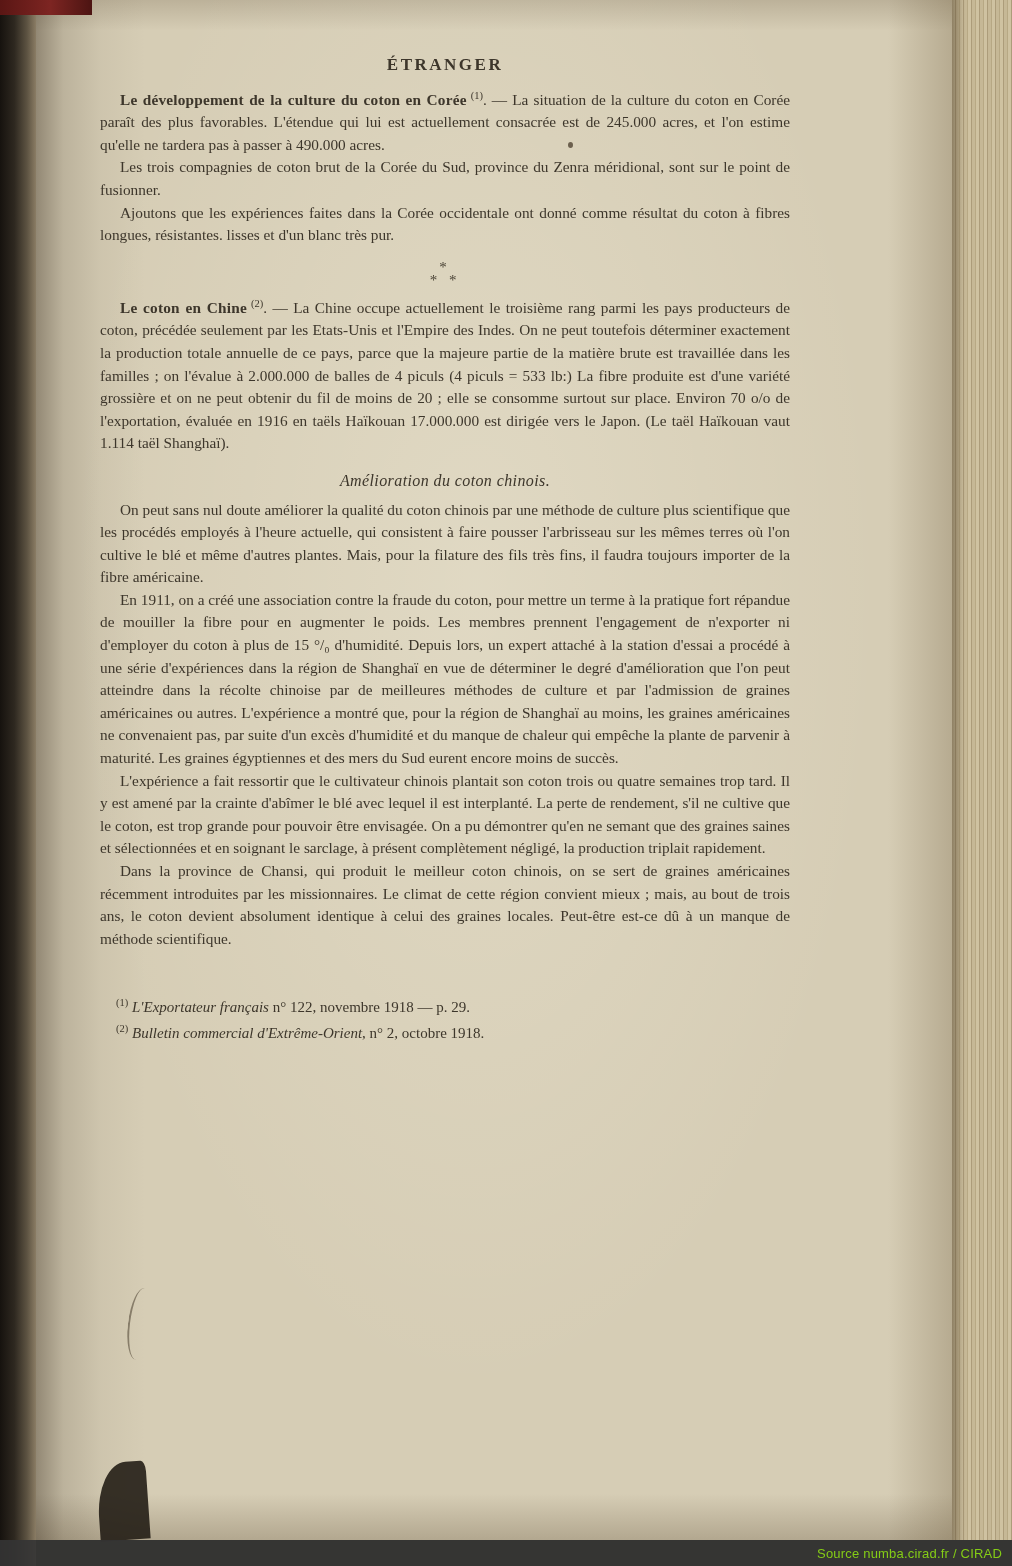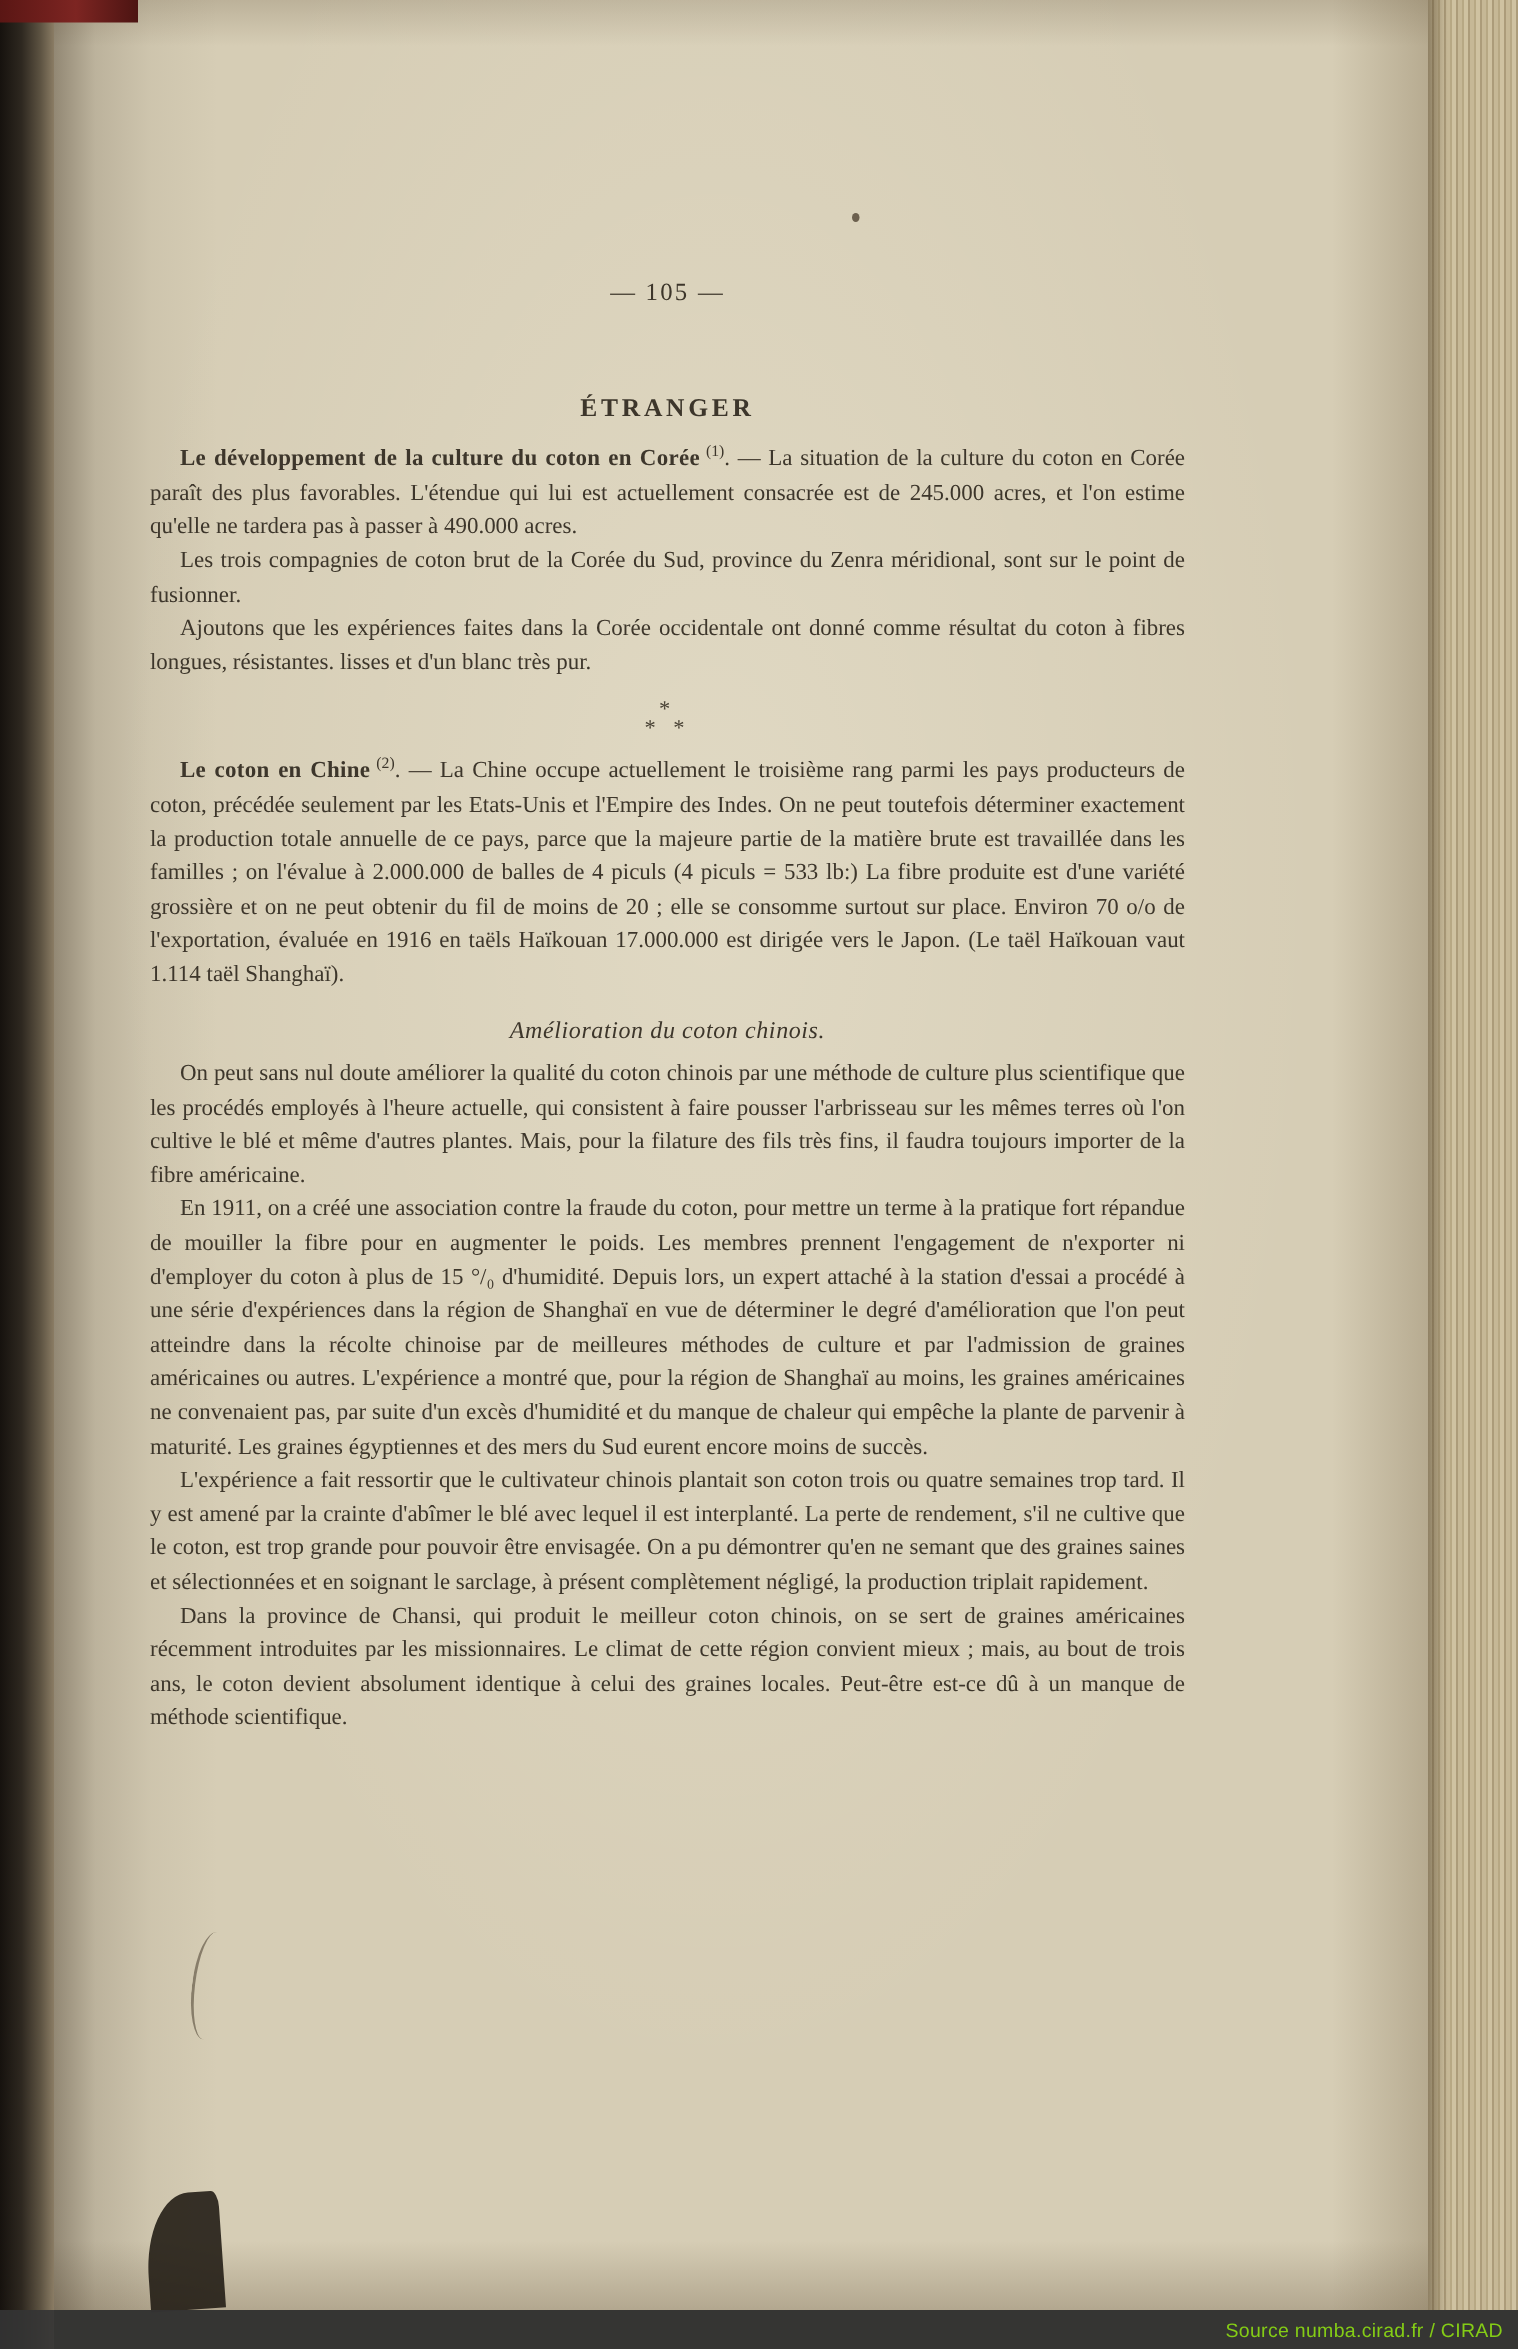--- a/index.html
+++ b/index.html
@@ -92,21 +92,20 @@
   <div class="left-edge"></div>
   <div class="page-stack"></div>
   <div class="page"></div>
   <div class="spine-red"></div>
   <div class="cover-corner"></div>
   <div class="ink-speck"></div>
   <div class="pen-mark"></div>
 
   <div class="content">
 
-    <div class="pagenum">— 105 —</div>
 
     <div class="section-head">ÉTRANGER</div>
 
     <p class="para first">
       <span class="lead">Le développement de la culture du coton en Corée</span><sup class="ref">(1)</sup><span>. — </span><span>La situation de la culture du coton en Corée paraît des plus favorables. L'étendue qui lui est actuellement consacrée est de 245.000 acres, et l'on estime qu'elle ne tardera pas à passer à 490.000 acres.</span>
     </p>
     <p class="para">Les trois compagnies de coton brut de la Corée du Sud, province du Zenra méridional, sont sur le point de fusionner.</p>
     <p class="para">Ajoutons que les expériences faites dans la Corée occidentale ont donné comme résultat du coton à fibres longues, résistantes. lisses et d'un blanc très pur.</p>
 
     <div class="asterism">
@@ -118,20 +117,30 @@
       <span class="lead">Le coton en Chine</span><sup class="ref">(2)</sup><span>. — </span><span>La Chine occupe actuellement le troisième rang parmi les pays producteurs de coton, précédée seulement par les Etats-Unis et l'Empire des Indes. On ne peut toutefois déterminer exactement la production totale annuelle de ce pays, parce que la majeure partie de la matière brute est travaillée dans les familles ; on l'évalue à 2.000.000 de balles de 4 piculs (4 piculs = 533 lb:) La fibre produite est d'une variété grossière et on ne peut obtenir du fil de moins de 20 ; elle se consomme surtout sur place. Environ 70 o/o de l'exportation, évaluée en 1916 en taëls Haïkouan 17.000.000 est dirigée vers le Japon. (Le taël Haïkouan vaut 1.114 taël Shanghaï).</span>
     </p>
 
     <div class="subheading">Amélioration du coton chinois.</div>
 
     <p class="para">On peut sans nul doute améliorer la qualité du coton chinois par une méthode de culture plus scientifique que les procédés employés à l'heure actuelle, qui consistent à faire pousser l'arbrisseau sur les mêmes terres où l'on cultive le blé et même d'autres plantes. Mais, pour la filature des fils très fins, il faudra toujours importer de la fibre américaine.</p>
     <p class="para">En 1911, on a créé une association contre la fraude du coton, pour mettre un terme à la pratique fort répandue de mouiller la fibre pour en augmenter le poids. Les membres prennent l'engagement de n'exporter ni d'employer du coton à plus de 15 °/₀ d'humidité. Depuis lors, un expert attaché à la station d'essai a procédé à une série d'expériences dans la région de Shanghaï en vue de déterminer le degré d'amélioration que l'on peut atteindre dans la récolte chinoise par de meilleures méthodes de culture et par l'admission de graines américaines ou autres. L'expérience a montré que, pour la région de Shanghaï au moins, les graines américaines ne convenaient pas, par suite d'un excès d'humidité et du manque de chaleur qui empêche la plante de parvenir à maturité. Les graines égyptiennes et des mers du Sud eurent encore moins de succès.</p>
     <p class="para">L'expérience a fait ressortir que le cultivateur chinois plantait son coton trois ou quatre semaines trop tard. Il y est amené par la crainte d'abîmer le blé avec lequel il est interplanté. La perte de rendement, s'il ne cultive que le coton, est trop grande pour pouvoir être envisagée. On a pu démontrer qu'en ne semant que des graines saines et sélectionnées et en soignant le sarclage, à présent complètement négligé, la production triplait rapidement.</p>
     <p class="para">Dans la province de Chansi, qui produit le meilleur coton chinois, on se sert de graines américaines récemment introduites par les missionnaires. Le climat de cette région convient mieux ; mais, au bout de trois ans, le coton devient absolument identique à celui des graines locales. Peut-être est-ce dû à un manque de méthode scientifique.</p>
 
+    <div class="footnotes">
+      <p class="footnote-line">
+        <sup class="ref" style="margin-left:0">(1)</sup>
+        <span class="title">L'Exportateur français</span><span> n° 122, novembre 1918 — p. 29.</span>
+      </p>
+      <p class="footnote-line">
+        <sup class="ref" style="margin-left:0">(2)</sup>
+        <span class="title">Bulletin commercial d'Extrême-Orient</span><span>, n° 2, octobre 1918.</span>
+      </p>
+    </div>
 
   </div>
 
   <div class="attribution-bar">
     <span>Source numba.cirad.fr / CIRAD</span>
   </div>
 
 </div>
 
 </body></html>

